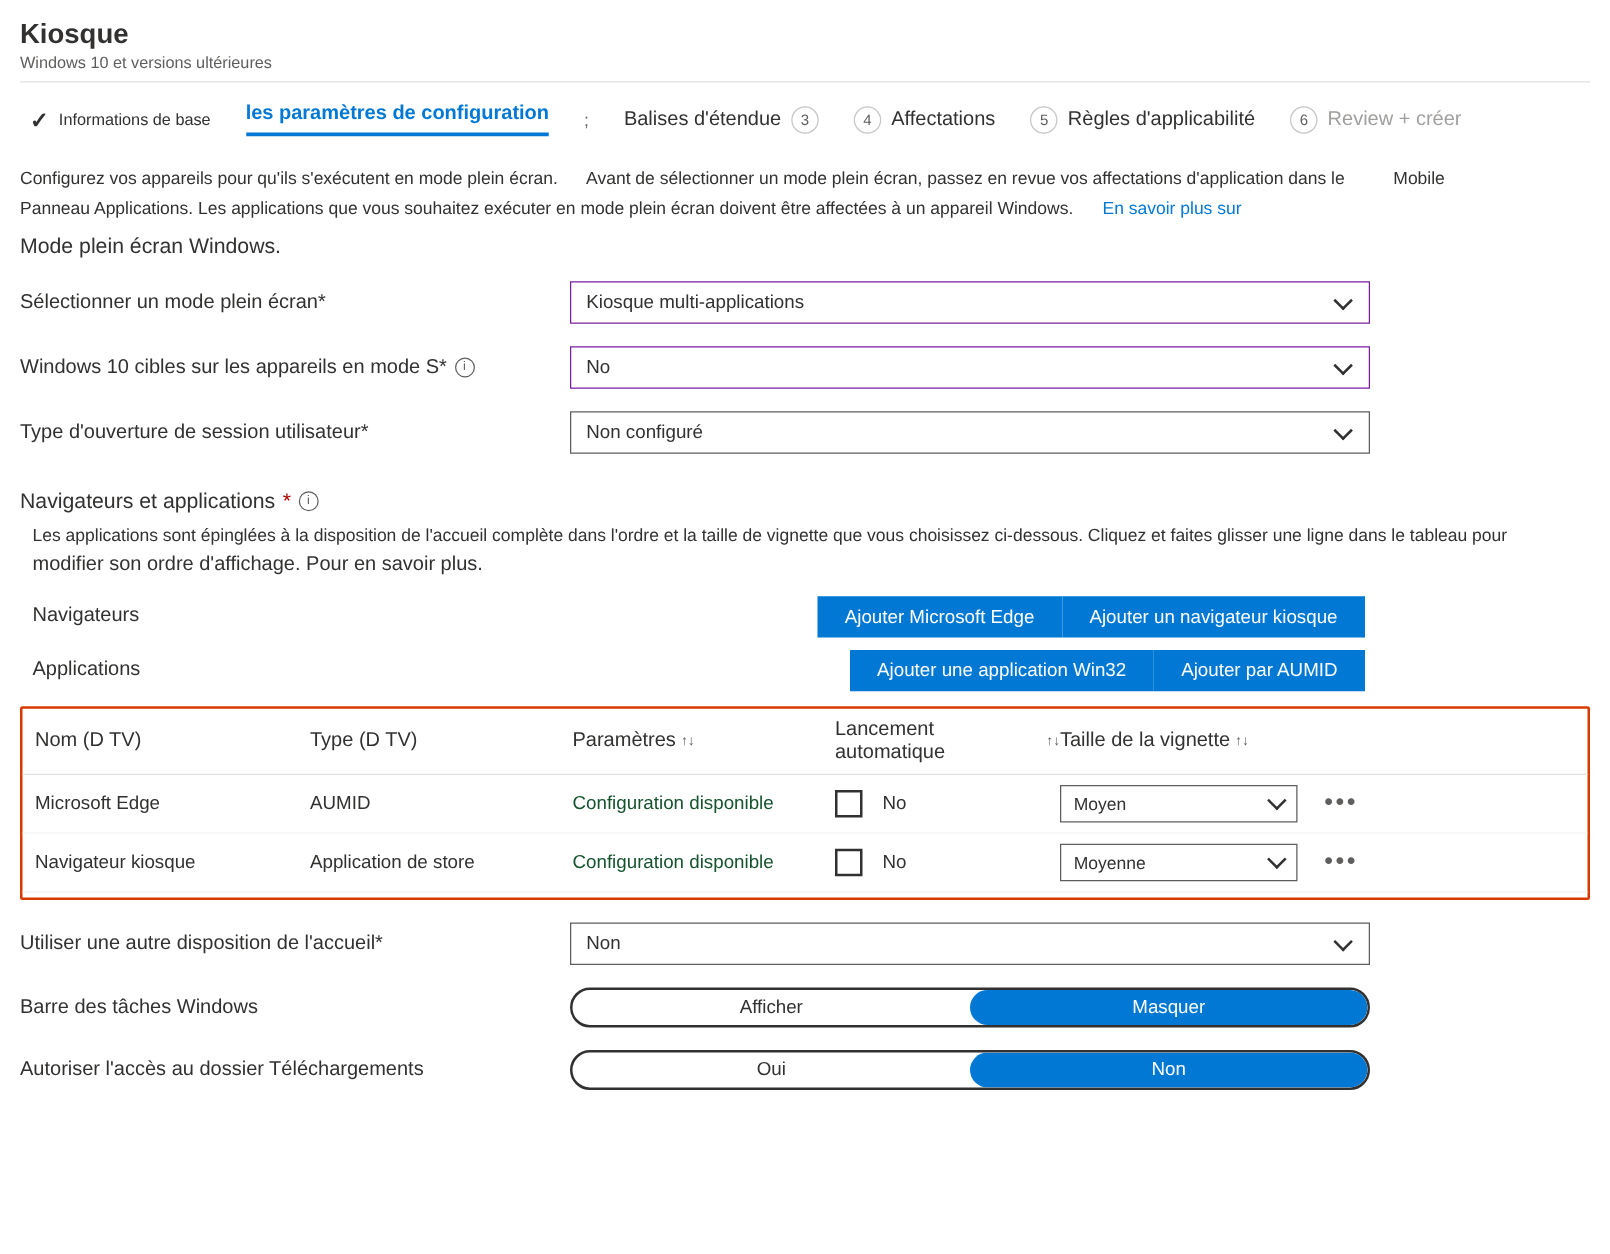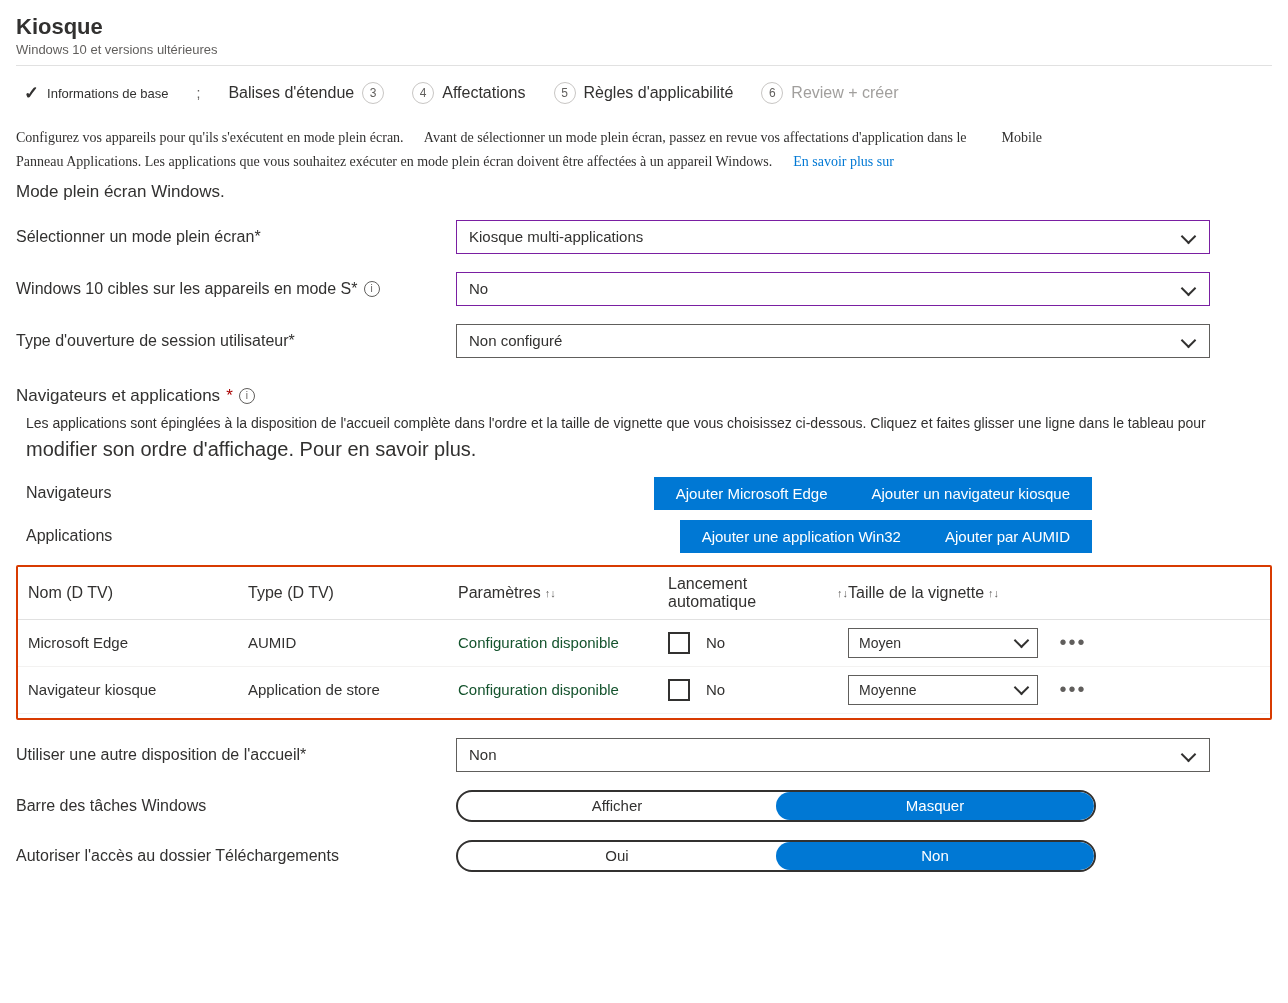--- a/index.html
+++ b/index.html
@@ -24,51 +24,51 @@
     width: 22px; height: 22px; border-radius: 50%;
     border: 1px solid #c8c6c4; display: inline-flex;
     align-items: center; justify-content: center; font-size: 12px;
     color: #605e5c;
   }
   .step.active { color: #0078d4; font-weight: 600; border-bottom: 3px solid #0078d4; padding-bottom: 6px; }
   .step.small-label { font-size: 13px; }
   .step.dim { color: #a19f9d; }
   .step-sep { color: #605e5c; }
 
-  .paragraph { margin: 22px 0 8px 0; line-height: 1.7; max-width: 1240px; font-size: 14px; font-family: Liberation Serif, serif; }
+  .paragraph { margin: 22px 0 8px 0; line-height: 1.7; max-width: 1240px; font-size: 14px; }
   .paragraph .link { color: #0078d4; cursor: pointer; }
   .section-strong { font-size: 17px; margin: 8px 0 18px 0; }
 
   .form-row { display: flex; align-items: center; margin: 18px 0; }
   .form-label { width: 440px; font-size: 16px; display: flex; align-items: center; gap: 6px; }
   .info-icon {
     width: 16px; height: 16px; border: 1px solid #605e5c; border-radius: 50%;
     display: inline-flex; align-items: center; justify-content: center;
     font-size: 10px; color: #605e5c;
   }
   .req { color: #a80000; margin: 0 6px; }
 
   .select {
-    position: relative; width: 754px; height: 34px;
+    position: relative; width: 640px; height: 34px;
     border: 1px solid #605e5c; display: flex; align-items: center;
     padding: 0 12px; font-size: 15px; cursor: pointer;
   }
   .select.purple { border: 1px solid #7a1fa2; }
   .select .chev {
     margin-left: auto; width: 14px; height: 14px;
   }
   .chev::before {
     content: ""; display: inline-block; width: 9px; height: 9px;
     border-right: 2px solid #323130; border-bottom: 2px solid #323130;
     transform: rotate(45deg); position: relative; top: -2px;
   }
 
   .subsection-title { font-size: 17px; margin: 28px 0 6px 0; display: flex; align-items: center; }
   .helper { font-size: 14px; line-height: 1.6; margin: 6px 0 4px 10px; }
-  .helper-strong { font-size: 20px; margin: 4px 0 16px 10px; }
+  .helper-strong { font-size: 16px; margin: 4px 0 16px 10px; }
 
   .add-row { display: flex; align-items: center; margin: 10px 0; }
   .add-label { width: 350px; font-size: 16px; padding-left: 10px; }
   .btnbar { display: flex; margin-left: auto; margin-right: 180px; }
   .btn-primary {
     background: #0078d4; color: #fff; border: none;
     padding: 8px 22px; font-size: 15px; cursor: pointer;
   }
 
   .table-box {
@@ -116,20 +116,23 @@
 
 <div class="page">
   <div class="page-title">Kiosque</div>
   <div class="page-subtitle">Windows 10 et versions ultérieures</div>
   <div class="divider"></div>
 
   <div class="wizard">
     <div class="step small-label">
       <span class="check">✓</span>
       <span>Informations de base</span>
+    </div>
+    <div class="step active">
+      <span>les paramètres de configuration</span>
     </div>
     <span class="step-sep">;</span>
     <div class="step">
       <span>Balises d'étendue</span>
       <span class="badge">3</span>
     </div>
     <div class="step">
       <span class="badge">4</span>
       <span>Affectations</span>
     </div>

